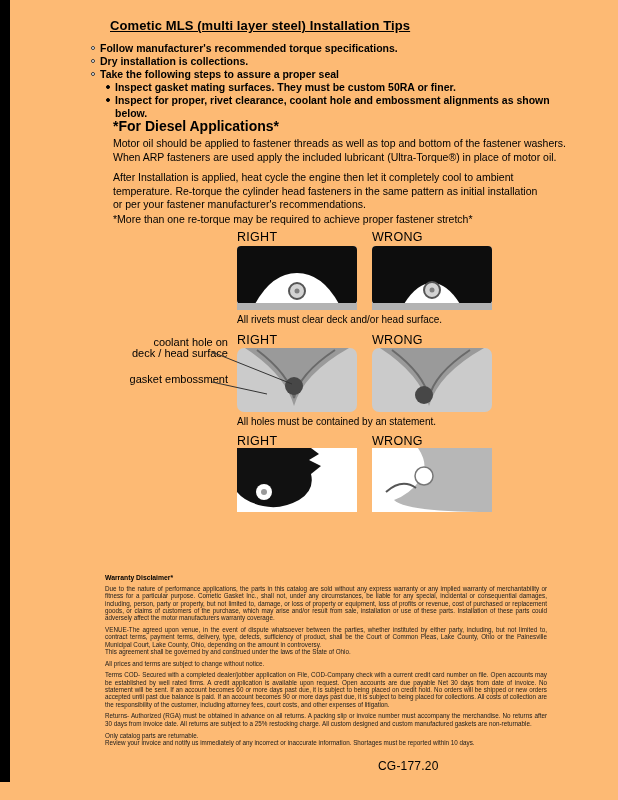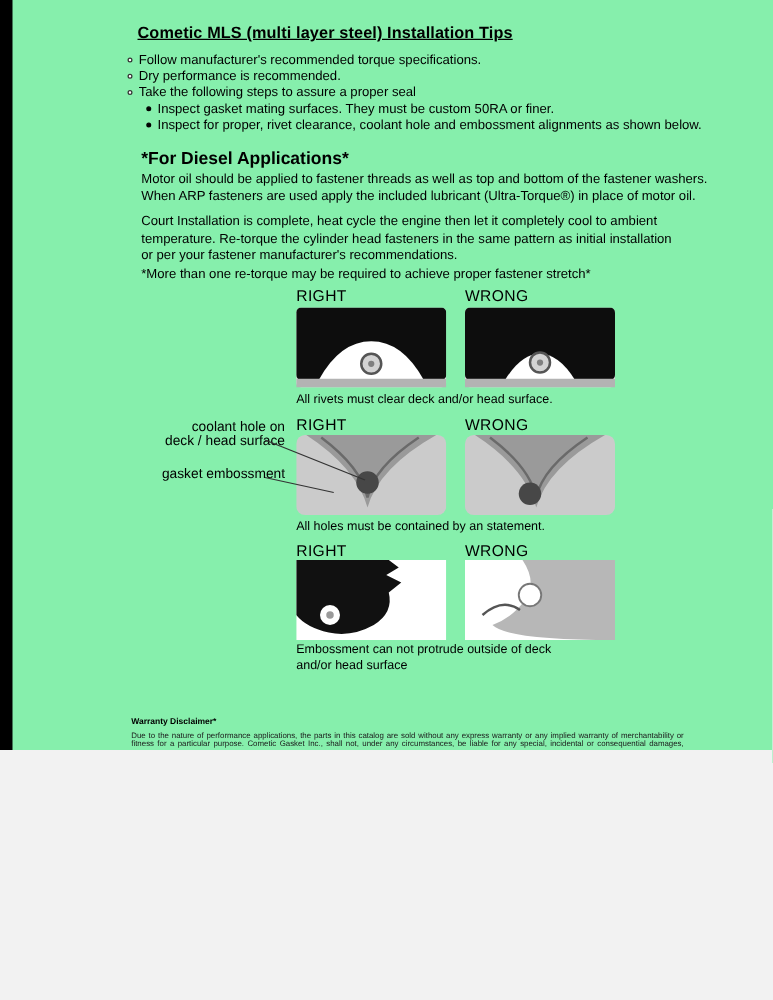--- a/index.html
+++ b/index.html
@@ -1,24 +1,24 @@
 <!DOCTYPE html>
 <html><head>
 <meta charset="utf-8">
 <style>
   * { margin:0; padding:0; box-sizing:border-box; }
   html,body { background:#f2f2f2; }
   body { font-family:"Liberation Sans","DejaVu Sans",sans-serif; color:#000; }
-  .page { position:relative; width:618px; height:600px; background:#86efac; margin:0 auto; overflow:hidden; }
+  .page { position:relative; width:618px; height:800px; background:#fdba74; margin:0 auto; overflow:hidden; }
 
   .leftbar { position:absolute; left:0; top:0; width:10px; height:782px; background:#000; }
 
   .title { position:absolute; left:110px; top:18px; font-size:13px; font-weight:bold; text-decoration:underline; letter-spacing:.1px; }
 
-  .tips { position:absolute; left:102px; top:42px; width:490px; font-size:10.5px; }
+  .tips { position:absolute; left:91px; top:42px; width:490px; font-size:10.5px;font-weight:bold; }
   .tip  { display:flex; align-items:flex-start; line-height:13px; }
   .tip .marker { flex:none; width:4px; height:4px; border:1px solid #333; border-radius:50%; margin:4px 5px 0 0; background:#fff; }
   .tip.sub { margin-left:15px; }
   .tip.sub .marker { width:4px; height:4px; background:#000; border-color:#000; }
 
   .diesel-heading { position:absolute; left:113px; top:118px; font-size:14px; font-weight:bold; }
   .para { position:absolute; left:113px; width:478px; font-size:10.5px; line-height:13.5px; white-space:pre-line; }
   .para.p1 { top:137px; }
   .para.p2 { top:171px; }
   .note { position:absolute; left:113px; top:213px; font-size:10.5px; }
@@ -48,40 +48,40 @@
 
   <h1 class="title">Cometic MLS (multi layer steel) Installation Tips</h1>
 
   <div class="tips">
     <div class="tip">
       <span class="marker"></span>
       <span>Follow manufacturer's recommended torque specifications.</span>
     </div>
     <div class="tip">
       <span class="marker"></span>
-      <span>Dry performance is recommended.</span>
+      <span>Dry installation is collections.</span>
     </div>
     <div class="tip">
       <span class="marker"></span>
       <span>Take the following steps to assure a proper seal</span>
     </div>
     <div class="tip sub">
       <span class="marker"></span>
       <span>Inspect gasket mating surfaces.  They must be custom 50RA or finer.</span>
     </div>
     <div class="tip sub">
       <span class="marker"></span>
       <span>Inspect for proper, rivet clearance, coolant hole and embossment alignments as shown below.</span>
     </div>
   </div>
 
   <div class="diesel-heading">*For Diesel Applications*</div>
   <div class="para p1">Motor oil should be applied to fastener threads as well as top and bottom of the fastener washers.
 When ARP fasteners are used apply the included lubricant (Ultra-Torque®) in place of motor oil.</div>
-  <div class="para p2">Court Installation is complete, heat cycle the engine then let it completely cool to ambient
+  <div class="para p2">After Installation is applied, heat cycle the engine then let it completely cool to ambient
 temperature. Re-torque the cylinder head fasteners in the same pattern as initial installation
 or per your fastener manufacturer's recommendations.</div>
   <div class="note">*More than one re-torque may be required to achieve proper fastener stretch*</div>
 
   <div class="col-label" style="left:237px; top:230px;">RIGHT</div>
   <div class="col-label" style="left:372px; top:230px;">WRONG</div>
 
   <div class="dimg" style="left:237px; top:246px;">
     <svg viewBox="0 0 120 64">
       <rect width="120" height="64" rx="4" fill="#e9e9e9"></rect>
@@ -146,22 +146,20 @@
     </svg>
   </div>
   <div class="dimg" style="left:372px; top:448px;">
     <svg viewBox="0 0 120 64">
       <rect width="120" height="64" fill="#ffffff"></rect>
       <path d="M120,0 L46,0 Q58,18 48,32 Q38,46 22,52 Q34,64 120,64 Z" fill="#b7b7b7"></path>
       <circle cx="52" cy="28" r="9" fill="#ffffff" stroke="#777" stroke-width="1.5"></circle>
       <path d="M14,44 Q30,30 44,40" fill="none" stroke="#555" stroke-width="2"></path>
     </svg>
   </div>
-  <div class="caption" style="top:514px;">Embossment can not protrude outside of deck
-and/or head surface</div>
 
   <div class="warranty-heading">Warranty Disclaimer*</div>
   <div class="warranty">
     <p>Due to the nature of performance applications, the parts in this catalog are sold without any express warranty or any implied warranty of merchantability or fitness for a particular purpose.  Cometic Gasket Inc., shall not, under any circumstances, be liable for any special, incidental or consequential damages, including, person, party or property, but not limited to, damage, or loss of property or equipment, loss of profits or revenue, cost of purchased or replacement goods, or claims of customers of the purchase, which may arise and/or result from sale, installation or use of these parts.  Installation of these parts could adversely affect the motor manufacturers warranty coverage.</p>
     <p>VENUE-The agreed upon venue, in the event of dispute whatsoever between the parties, whether instituted by either party, including, but not limited to, contract terms, payment terms, delivery, type, defects, sufficiency of product, shall be the Court of Common Pleas, Lake County, Ohio or the Painesville Municipal Court, Lake County, Ohio, depending on the amount in controversy.
 This agreement shall be governed by and construed under the laws of the State of Ohio.</p>
     <p>All prices and terms are subject to change without notice.</p>
     <p>Terms COD- Secured with a completed dealer/jobber application on File, COD-Company check with a current credit card number on file.  Open accounts may be established by well rated firms.  A credit application is available upon request.  Open accounts are due payable Net 30 days from date of invoice.  No statement will be sent.  If an account becomes 60 or more days past due, it is subject to being placed on credit hold.  No orders will be shipped or new orders accepted until past due balance is paid.  If an account becomes 90 or more days past due, it is subject to being placed for collections.  All costs of collection are the responsibility of the customer, including attorney fees, court costs, and other expenses of litigation.</p>
     <p>Returns- Authorized (RGA) must be obtained in advance on all returns.  A packing slip or invoice number must accompany the merchandise.  No returns after 30 days from invoice date.  All returns are subject to a 25% restocking charge.  All custom designed and custom manufactured gaskets are non-returnable.</p>
     <p>Only catalog parts are returnable.

